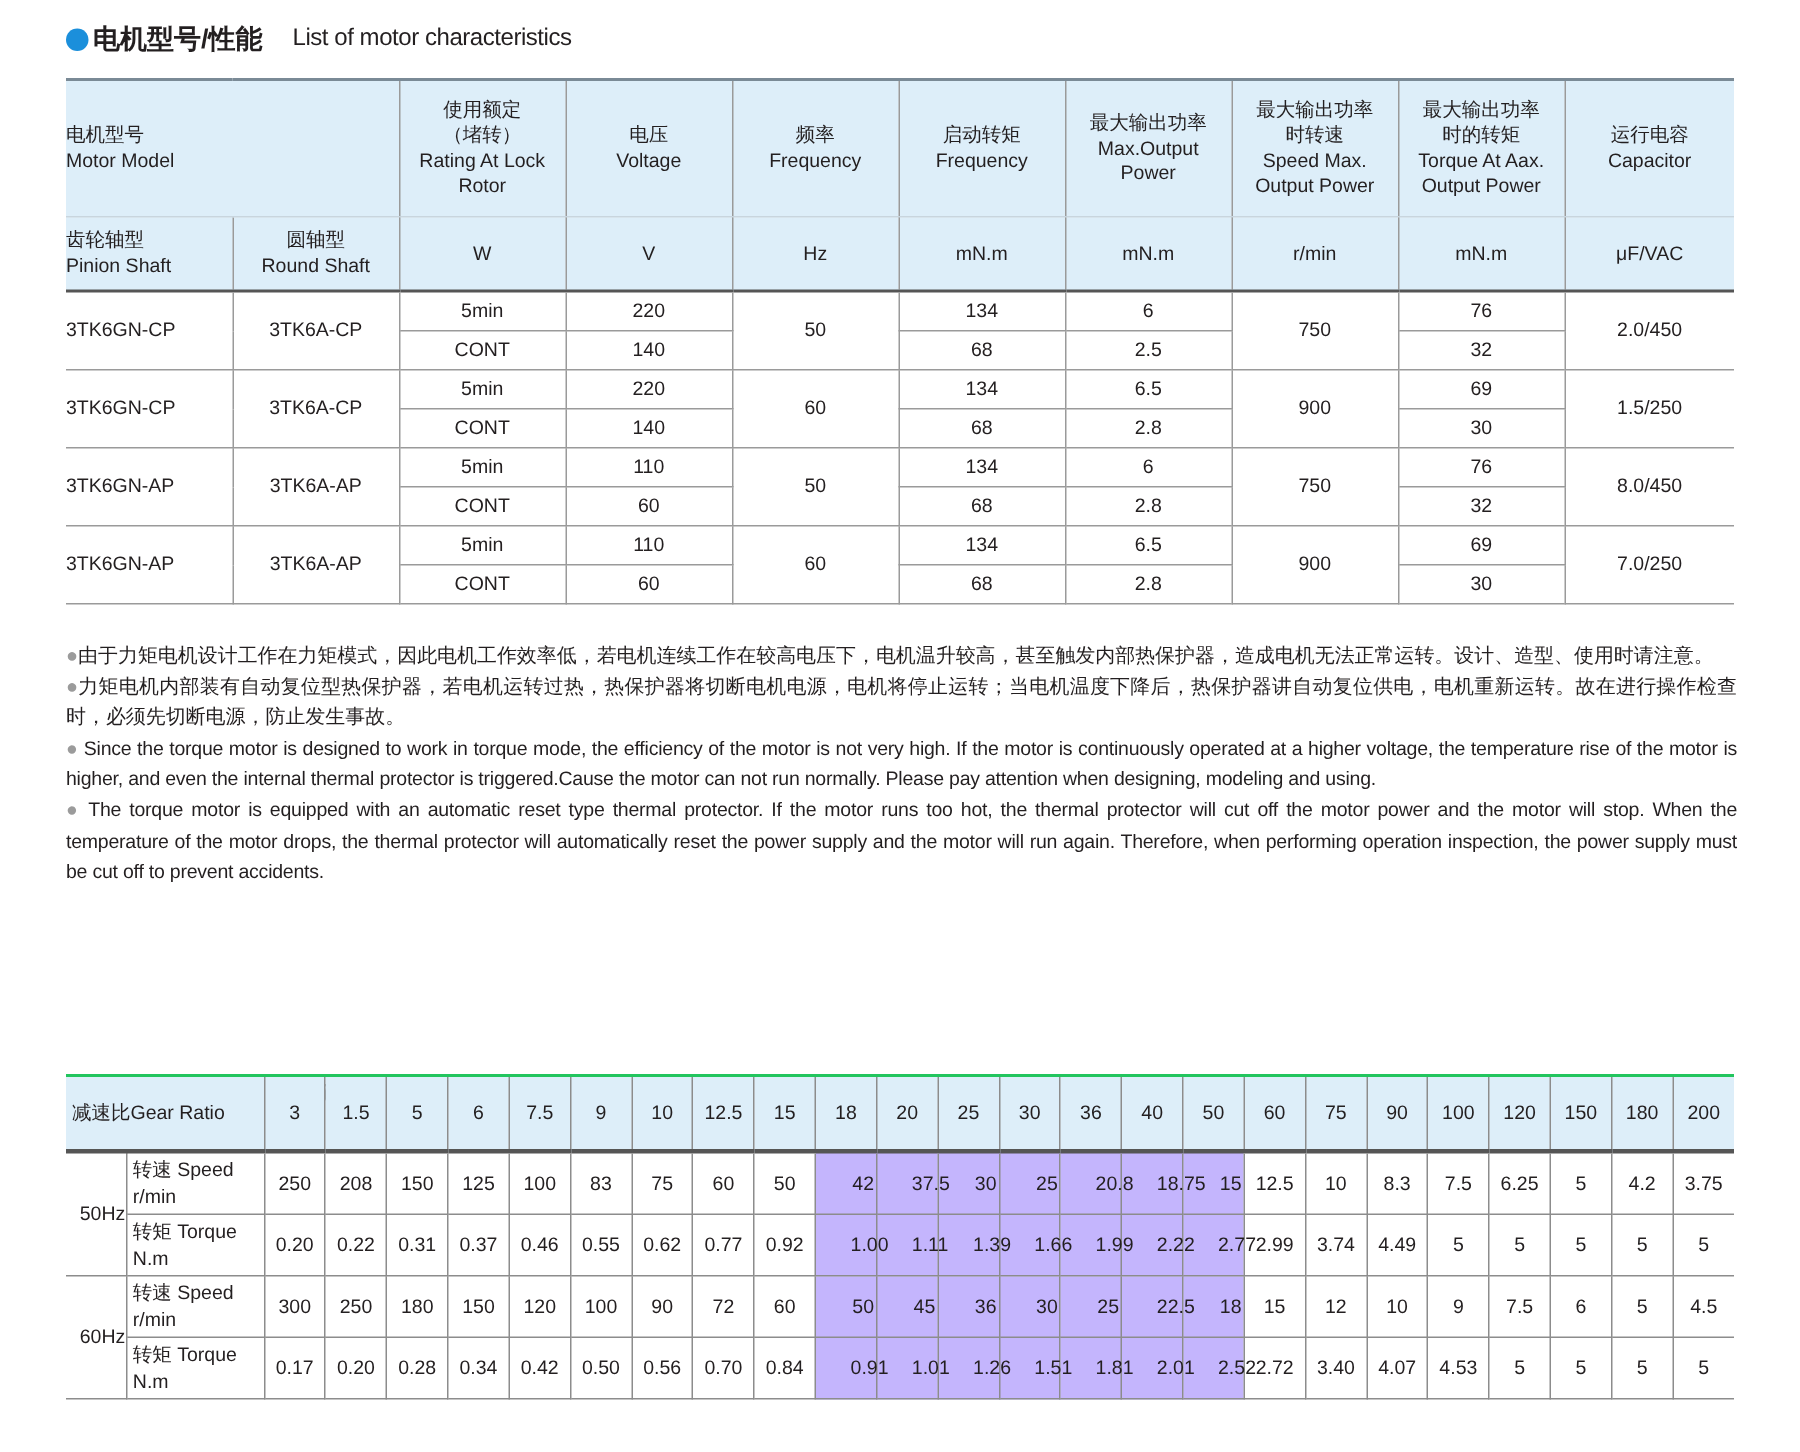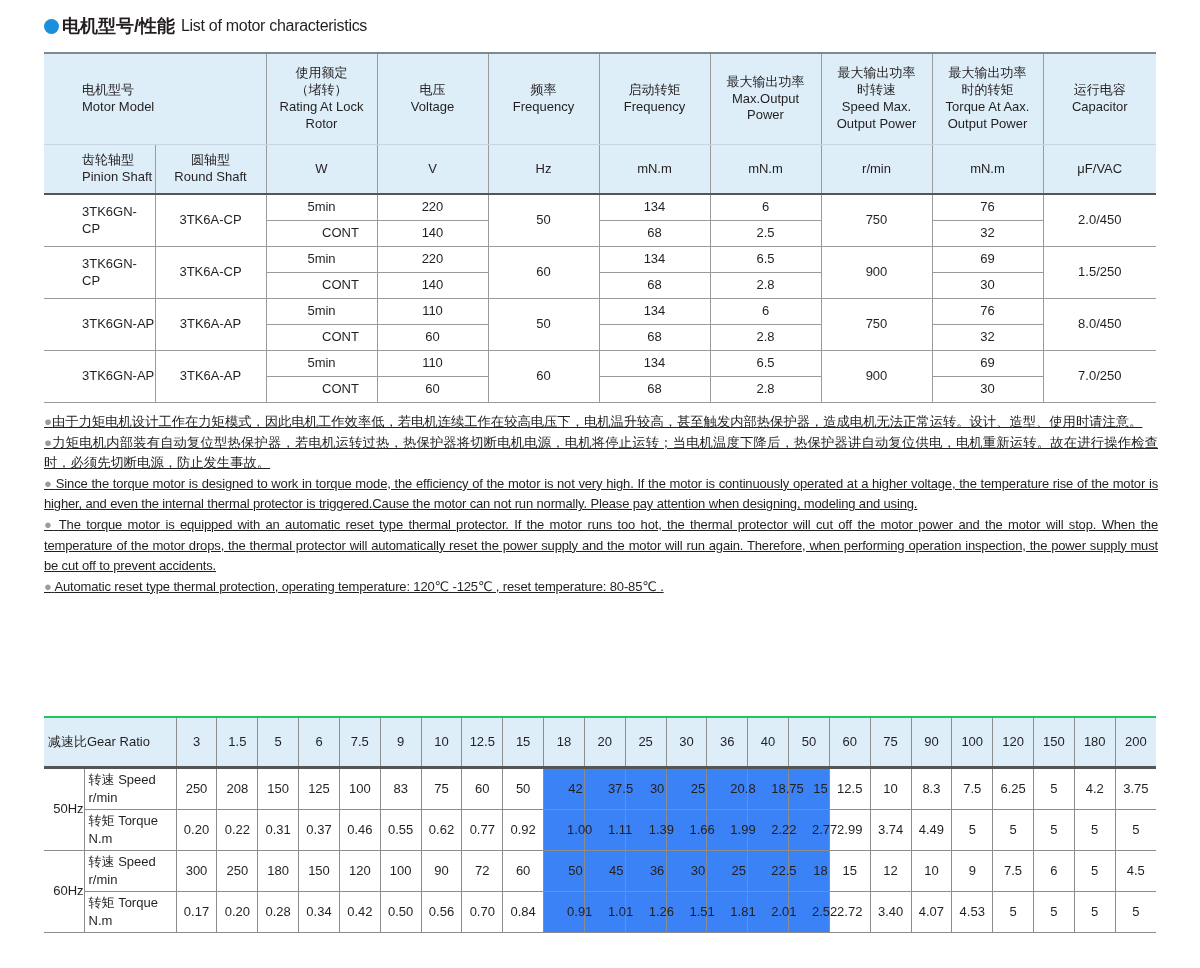--- a/index.html
+++ b/index.html
@@ -1,45 +1,45 @@
 <!DOCTYPE html>
 <html><head>
 <meta charset="utf-8">
 <style>
   html, body { margin:0; padding:0; background:#ffffff; }
   body { width:1200px; height:968px; position:relative; overflow:hidden;
          font-family:"Liberation Sans", "DejaVu Sans", sans-serif; color:#231f20; }
   .section-title { position:absolute; left:44px; font-size:18px; font-weight:bold; display:flex; align-items:center; white-space:nowrap; }
   .section-title .dot { width:15px; height:15px; border-radius:50%; background:#1b8fdb; margin-right:3px; display:inline-block; }
-  .section-title .en { font-weight:normal; font-size:16px; margin-left:6px; letter-spacing:-0.3px; }
+  .section-title .en { font-weight:normal; font-size:16px; margin-left:20px; letter-spacing:-0.3px; }
   table { border-collapse:collapse; position:absolute; table-layout:fixed; }
   td { padding:0; text-align:center; vertical-align:middle; font-size:13px; color:#231f20; line-height:1.3; }
   
   #motor-table { left:44px; top:52px; width:1112px; border-top:2px solid #7a8a96; }
   #motor-table td { border-left:1px solid #9a9a9a; border-right:1px solid #9a9a9a; }
-  #motor-table td:first-child { border-left:none;padding-left:38px; }
+  #motor-table td:first-child { border-left:none; }
   #motor-table td:last-child { border-right:none;margin-top:38px; }
   #motor-table .head td { background:#ddeef9; }
   #motor-table .head1 td { height:90px; border-bottom:1px solid #c8d5de; }
   #motor-table .head2 td { height:48px; border-bottom:2px solid #555; }
   #motor-table .left { text-align:left; }
   #motor-table .body td { height:25px; border-bottom:1px solid #9a9a9a; }
   
-  .notes { position:absolute; left:44px; top:412px; width:1114px; font-size:13.3px; line-height:20.6px; color:#231f20;text-decoration:underline; }
+  .notes { position:absolute; left:44px; top:427px; width:1114px; font-size:13.3px; line-height:20.6px; color:#231f20; }
   .notes p { margin:0; text-align:justify; }
   .notes .b { color:#9b9b9b; }
   .notes .en { font-size:13px; letter-spacing:-0.15px; }
   
   #gear-table { left:44px; top:716px; width:1112px; border-top:2px solid #22c55e; }
   #gear-table td { border-left:1px solid #8c8c8c; border-right:1px solid #8c8c8c; font-size:13px; }
   #gear-table td:first-child { border-left:none; }
   #gear-table tr td:last-child { border-right:none; }
   #gear-table .ghead td { background:#ddeef9; height:48px; border-bottom:3px solid #555; }
   #gear-table .grow td { height:40px; border-bottom:1px solid #8c8c8c; }
-  #gear-table .shade { background:#3b82f6;padding-left:23px; }
+  #gear-table .shade { background:#c4b5fd;padding-left:23px; }
   #gear-table .rowlabel { text-align:left; padding-left:4px; line-height:1.35; }
   #gear-table .freq { text-align:right; padding-left:0; }
 </style>
 </head>
 <body>
 
 <div class="section-title" style="top:14px;">
   <span class="dot"></span>
   <span>电机型号/性能</span>
   <span class="en">List of motor characteristics</span>
@@ -201,21 +201,20 @@
         <td class="subcell">30</td>
       </tr>
     </tbody>
 </table>
 
 <div class="notes">
   <p><span class="b" style="color:#9b9b9b">●</span><span>由于力矩电机设计工作在力矩模式，因此电机工作效率低，若电机连续工作在较高电压下，电机温升较高，甚至触发内部热保护器，造成电机无法正常运转。设计、造型、使用时请注意。</span></p>
   <p><span class="b">●</span><span>力矩电机内部装有自动复位型热保护器，若电机运转过热，热保护器将切断电机电源，电机将停止运转；当电机温度下降后，热保护器讲自动复位供电，电机重新运转。故在进行操作检查时，必须先切断电源，防止发生事故。</span></p>
   <p class="en"><span class="b">●</span> <span>Since the torque motor is designed to work in torque mode, the efficiency of the motor is not very high. If the motor is continuously operated at a higher voltage, the temperature rise of the motor is higher, and even the internal thermal protector is triggered.Cause the motor can not run normally. Please pay attention when designing, modeling and using.</span></p>
   <p class="en"><span class="b">●</span> <span>The torque motor is equipped with an automatic reset type thermal protector. If the motor runs too hot, the thermal protector will cut off the motor power and the motor will stop. When the temperature of the motor drops, the thermal protector will automatically reset the power supply and the motor will run again. Therefore, when performing operation inspection, the power supply must be cut off to prevent accidents.</span></p>
-  <p class="en"><span class="b">●</span> <span>Automatic reset type thermal protection, operating temperature: 120℃ -125℃ , reset temperature: 80-85℃ .</span></p>
 </div>
 
 <div class="section-title" style="top:717px;">
   <span class="dot"></span>
   <span>减速箱减速比/性能对照表</span>
 </div>
 
 <table id="gear-table">
   <colgroup id="gear-cols">
       <col style="width: 40px;">

